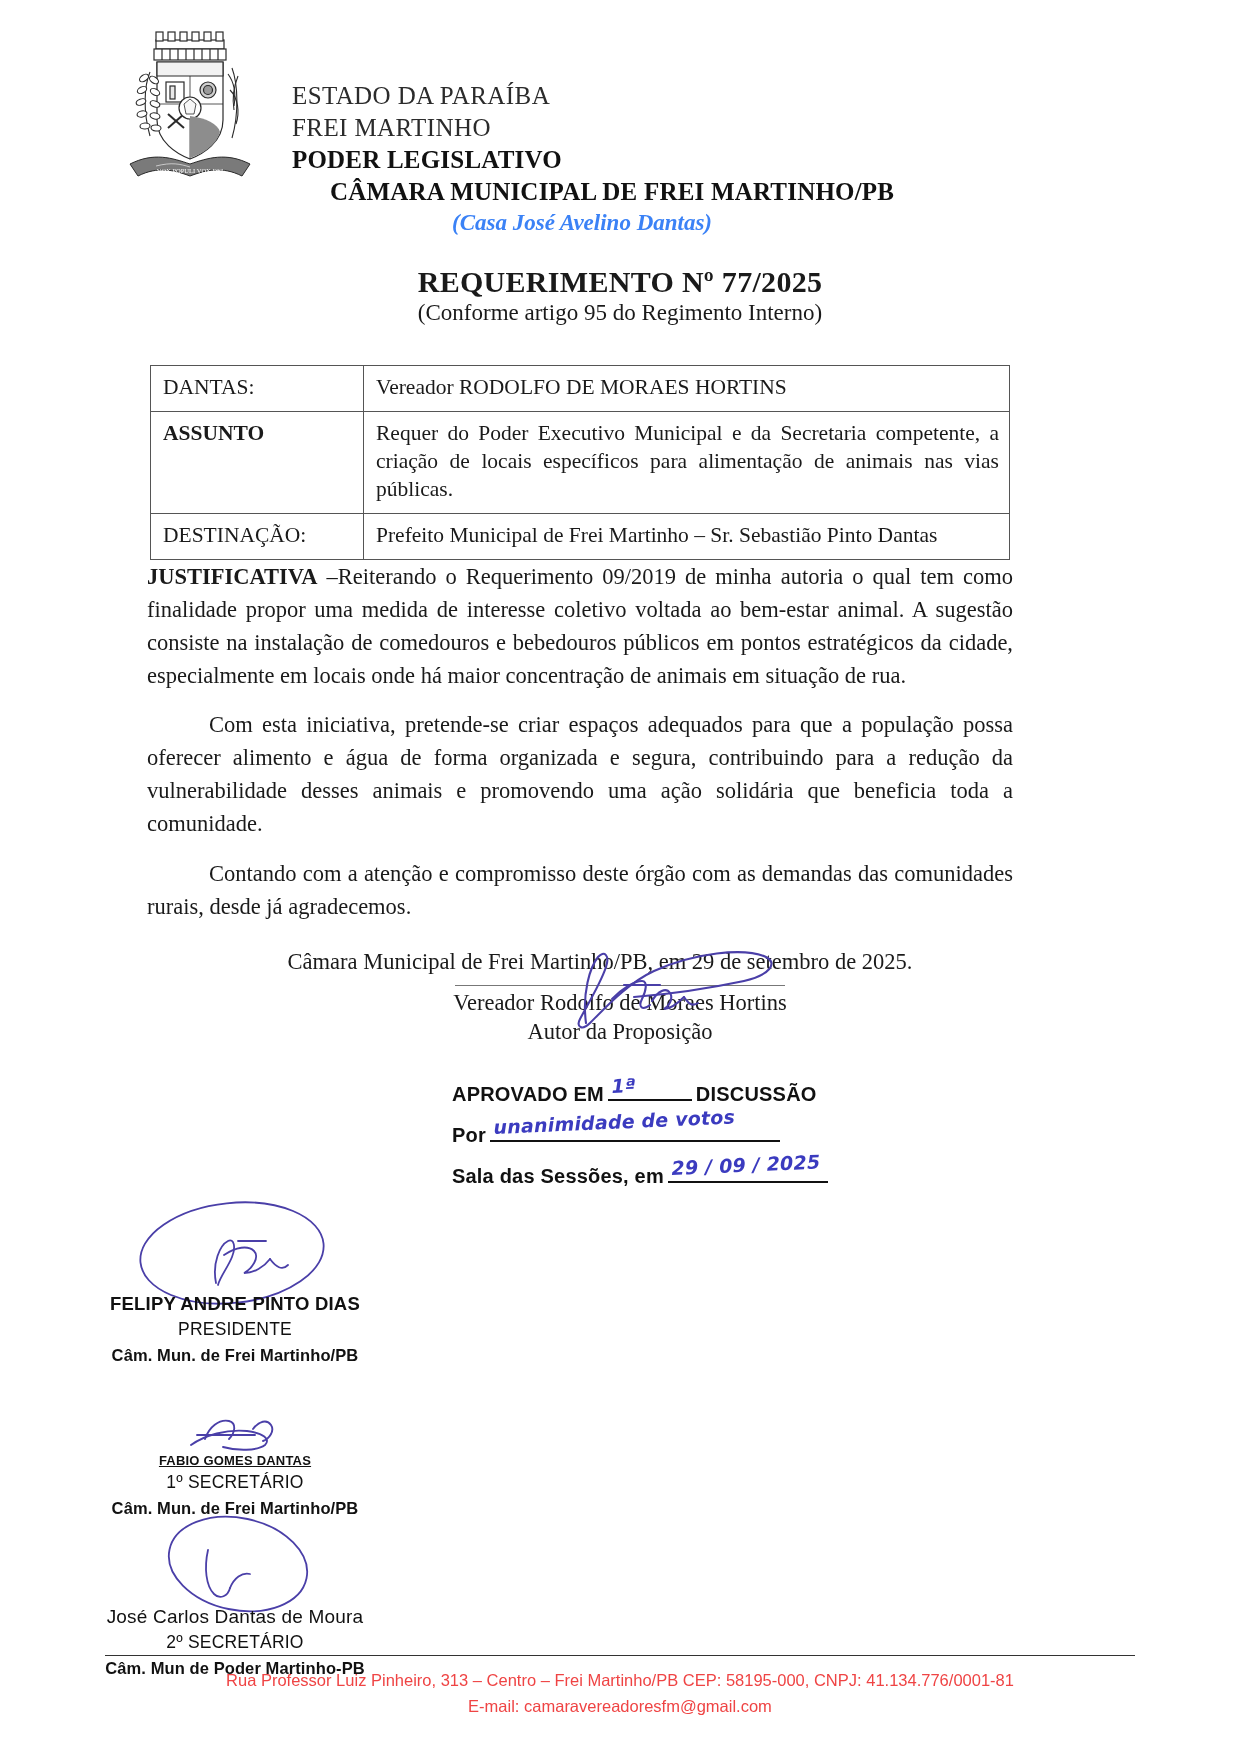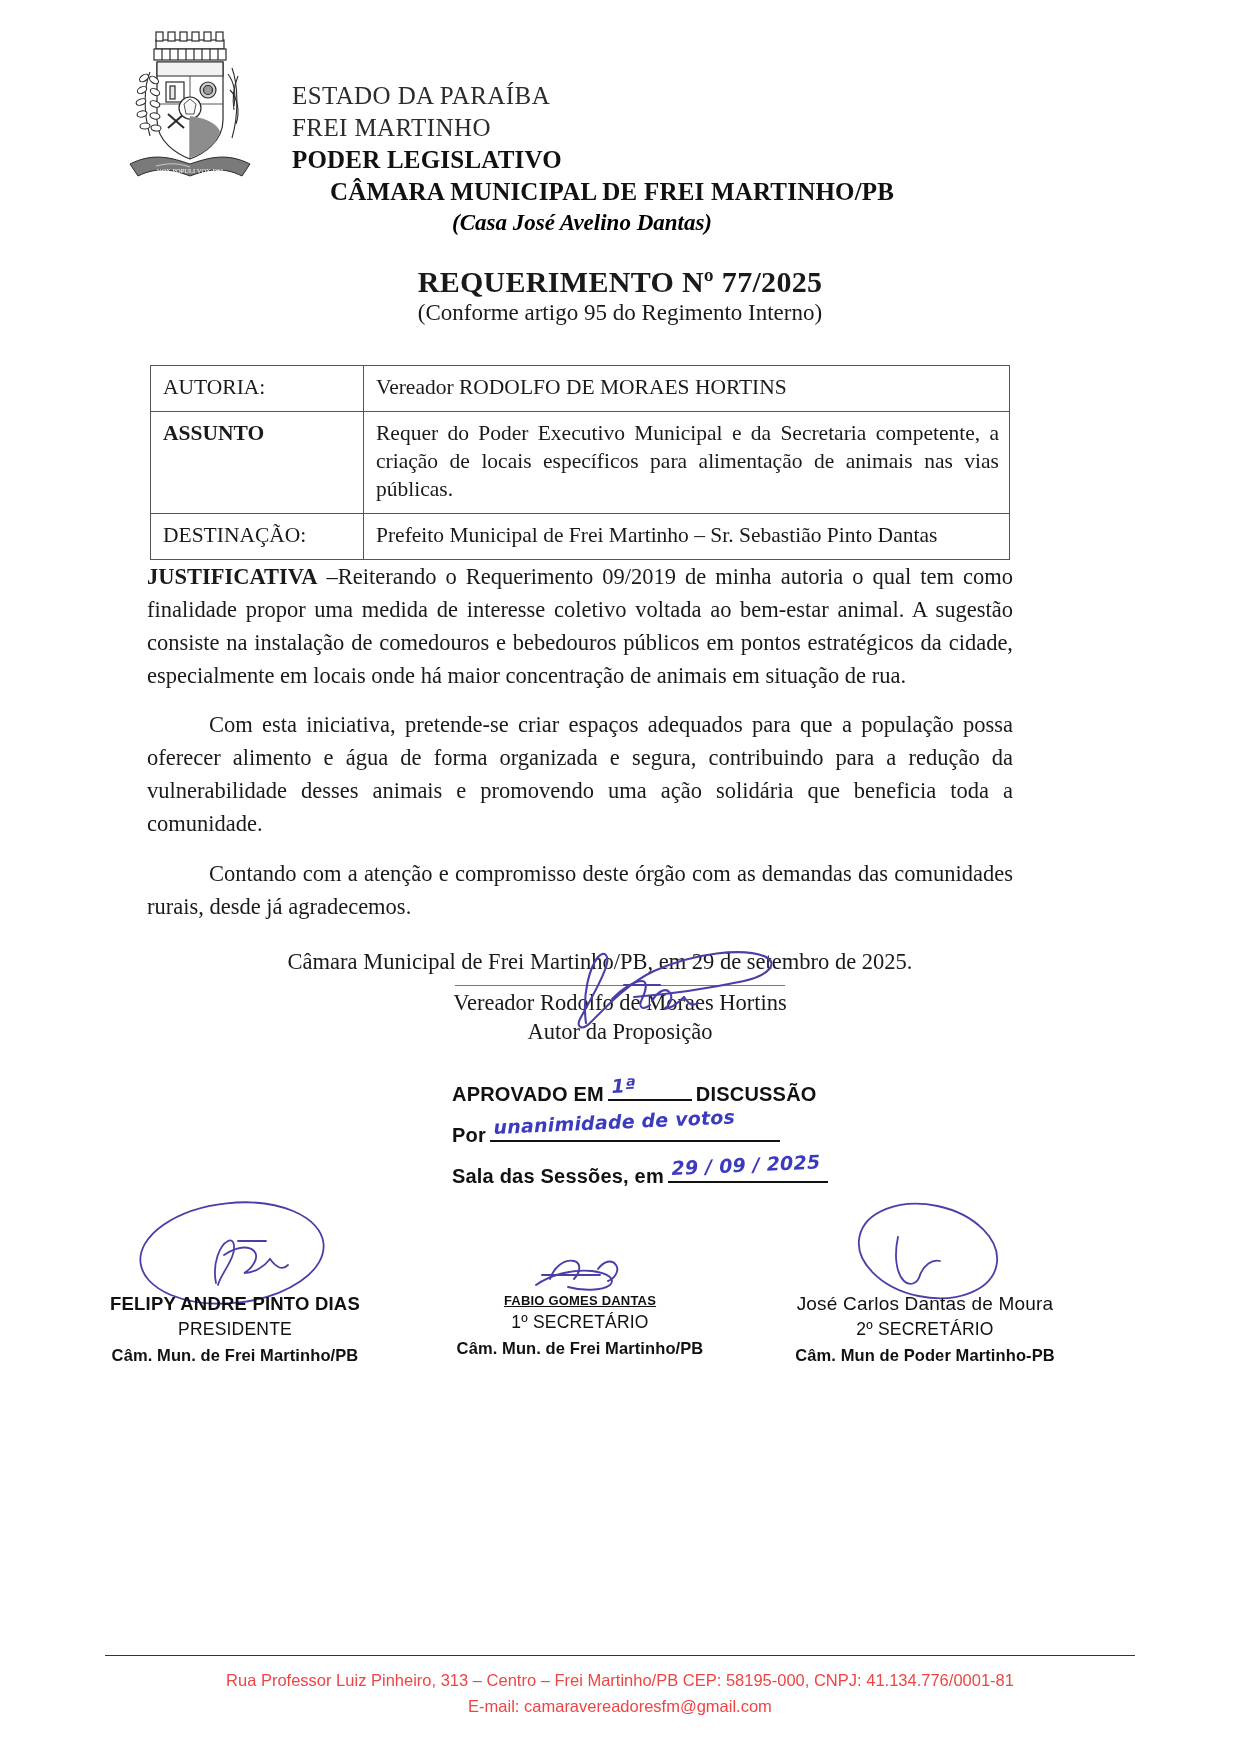--- a/index.html
+++ b/index.html
@@ -63,21 +63,21 @@
     font-weight: bold;
     padding-left: 38px;
     letter-spacing: 0.2px;
     color: #111;
   }
   .hline5 {
     font-size: 23px;
     font-weight: bold;
     font-style: italic;
     padding-left: 160px;
-    color: #000000;
+    color: #3b82f6;
   }
 
   
   .doc-title {
     position: absolute;
     top: 265px;
     left: 0;
     width: 100%;
     text-align: center;
     font-size: 30px;
@@ -210,21 +210,22 @@
   .stamp-row.r2 .fill { min-width: 290px; }
   .stamp-row.r3 .fill { min-width: 160px; }
 
   
   .signers {
     position: absolute;
     top: 1205px;
     left: 80px;
     width: 1000px;
     display: flex;
-    justify-content: space-between;
+    justify-content: flex-end;
+    flex-direction: column;
   }
   .signer {
     width: 310px;
     text-align: center;
     position: relative;
     font-family: "Liberation Sans", sans-serif;
     color: #111;
   }
   .signer .ink {
     position: absolute;
@@ -365,21 +366,21 @@
       <div class="hline5">(Casa José Avelino Dantas)</div>
     </div>
   </div>
 
   <div class="doc-title">REQUERIMENTO Nº 77/2025</div>
   <div class="doc-subtitle">(Conforme artigo 95 do Regimento Interno)</div>
 
   <table class="info-table">
     <tbody>
       <tr>
-        <td class="label-col">AUTORIA:</td>
+        <td class="label-col">DANTAS:</td>
         <td>Vereador RODOLFO DE MORAES HORTINS</td>
       </tr>
       <tr>
         <td class="label-col bold">ASSUNTO</td>
         <td class="just">Requer do Poder Executivo Municipal e da Secretaria competente, a criação de locais específicos para alimentação de animais nas vias públicas.</td>
       </tr>
       <tr>
         <td class="label-col">DESTINAÇÃO:</td>
         <td>Prefeito Municipal de Frei Martinho – Sr. Sebastião Pinto Dantas</td>
       </tr>

